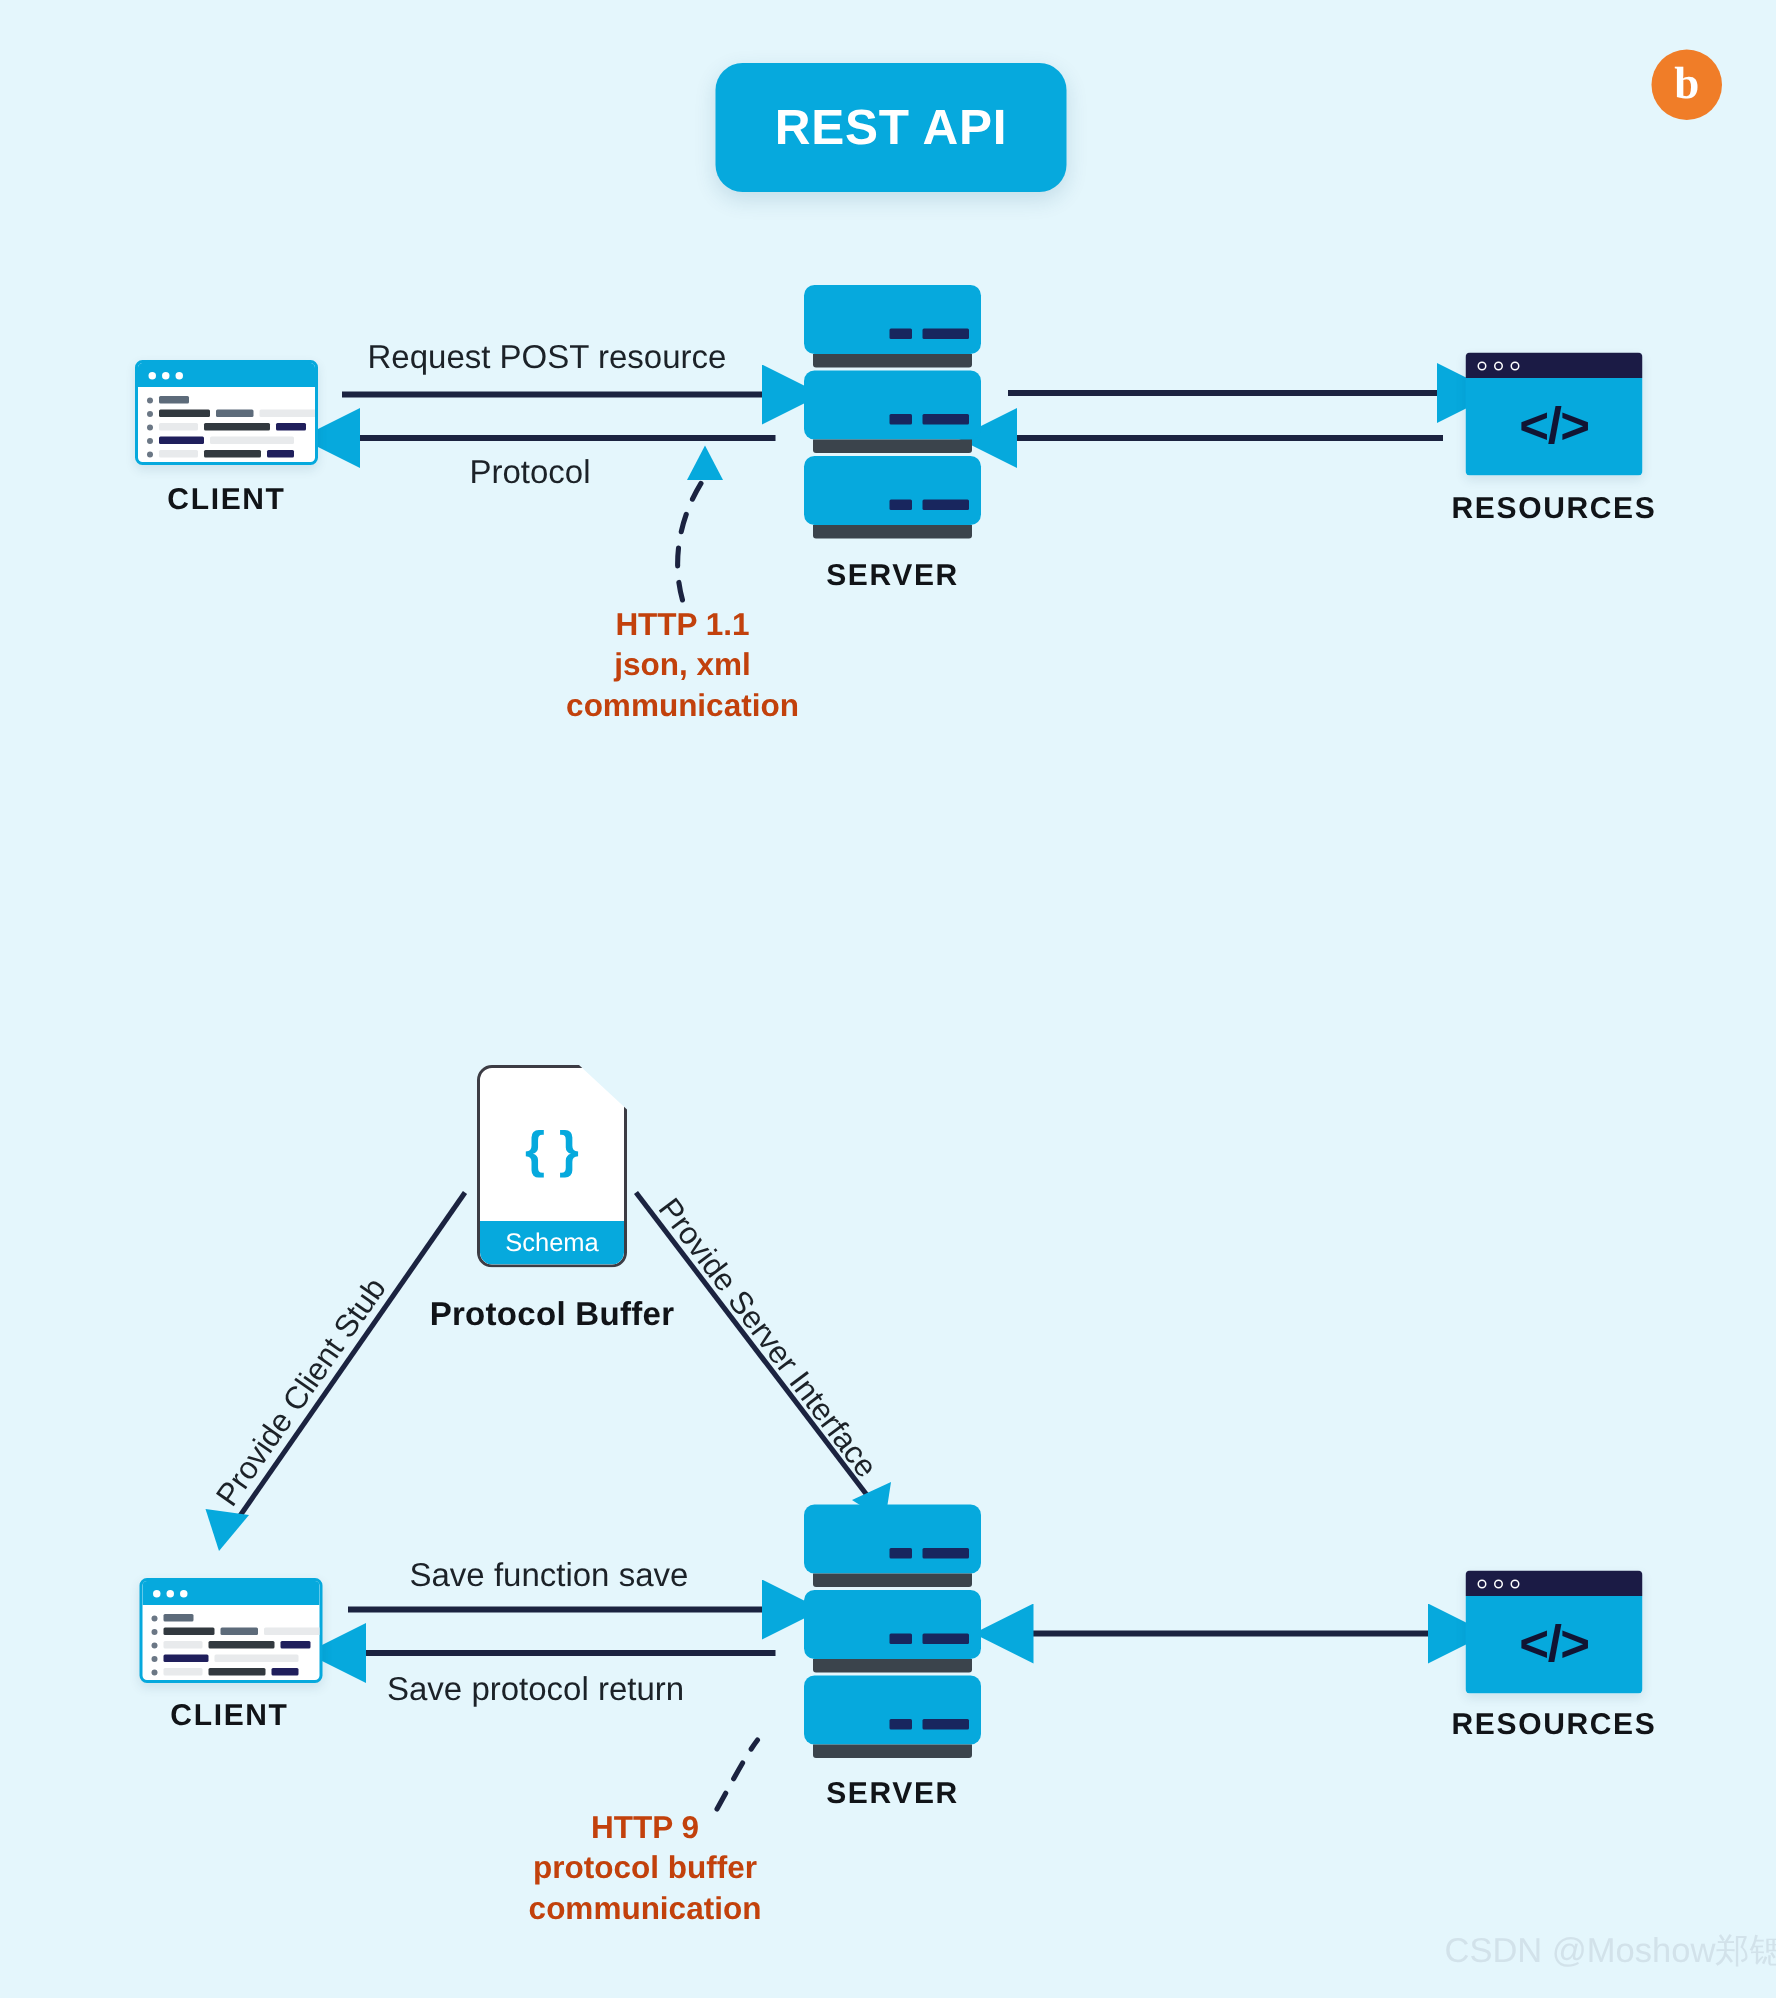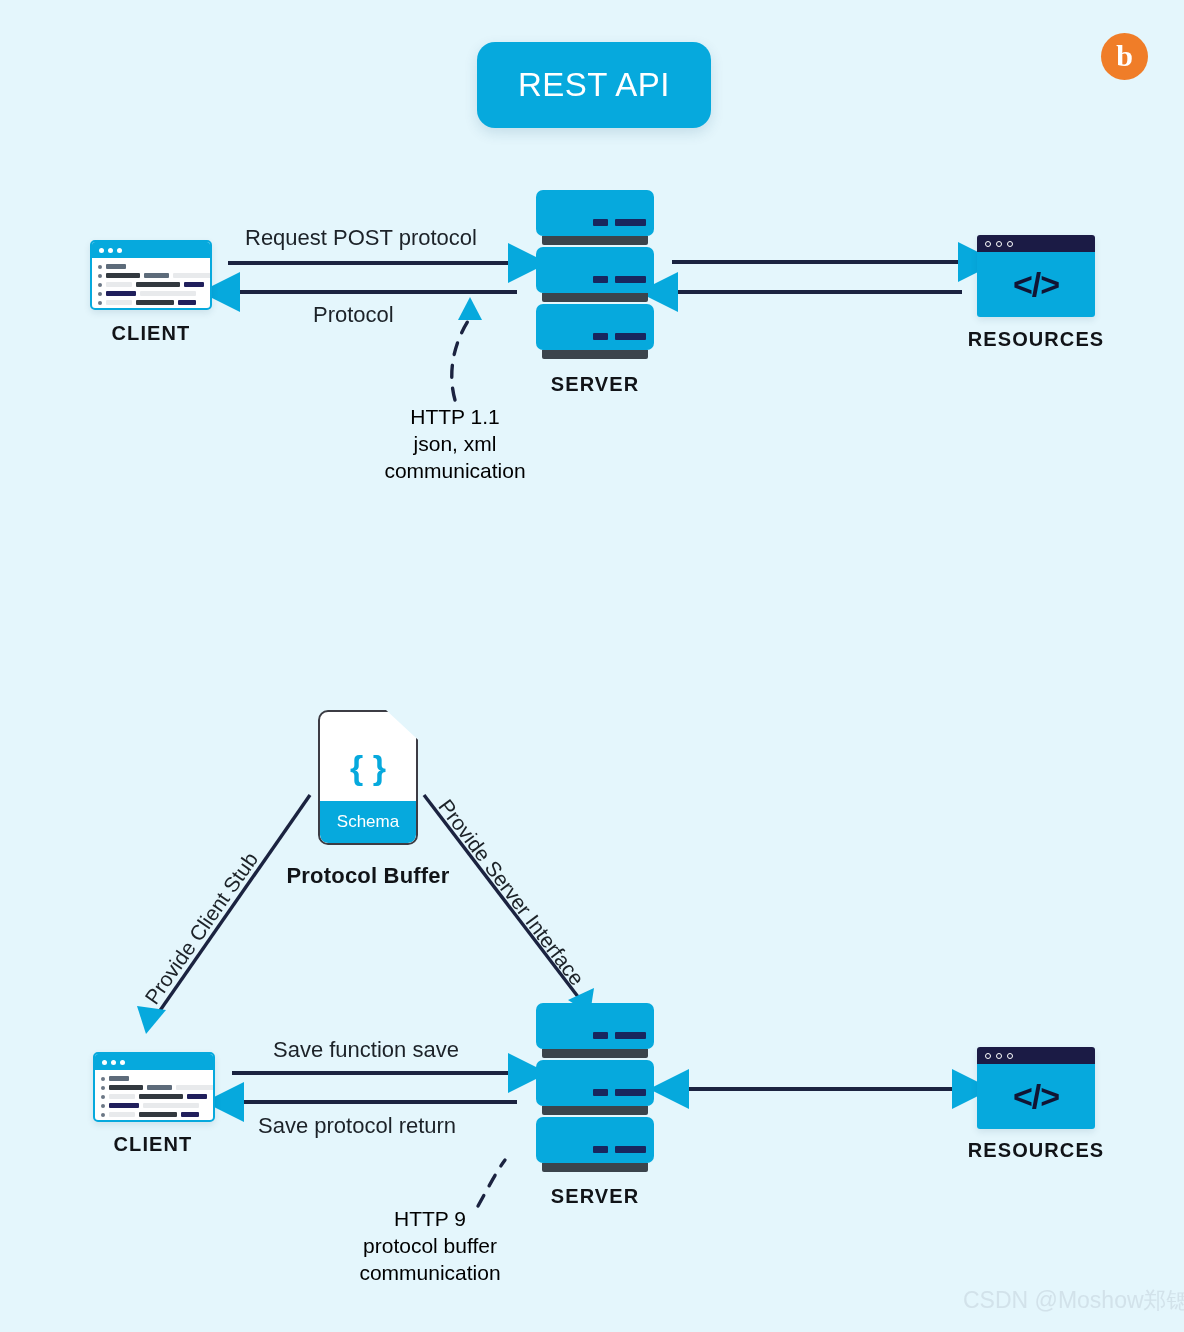--- a/index.html
+++ b/index.html
@@ -11,21 +11,21 @@
   }
   #stage { position: relative; width: 1184px; height: 1332px; background: #e4f6fc; }
 
   
   .pill {
     position: absolute;
     background: #06a9dd;
     color: #ffffff;
     border-radius: 18px;
     display: flex; align-items: center; justify-content: center;
-    font-weight: normal;
+    font-weight: bold;
     letter-spacing: 0.5px;
     box-shadow: 0 5px 14px rgba(6,80,110,0.14);
   }
   #pill-rest { left: 477px; top: 42px; width: 234px; height: 86px; font-size: 33px; }
   #pill-grpc { left: 463px; top: 591px; width: 258px; height: 86px; font-size: 33px; }
 
   
   .caption {
     position: absolute;
     text-align: center;
@@ -114,39 +114,40 @@
     clip-path: polygon(0 0, 68% 0, 100% 22%, 100% 100%, 0 100%);
     overflow: hidden;
   }
   #schema .braces {
     position: absolute; left: 0; right: 0; top: 36px;
     text-align: center; color: #06a9dd;
     font-size: 34px; font-weight: bold;
     font-family: "Liberation Sans", sans-serif;
   }
   #schema .footer {
-    position: absolute; left: 0; right: 0; bottom: 0; height: 42px;
+    position: absolute; left: 0; right: 0; bottom: 0; height: 29px;
     background: #06a9dd;
     display: flex; align-items: center; justify-content: center;
     color: #ffffff; font-size: 17px;
     border-radius: 0 0 8px 8px;
   }
 
   
   .flow-label {
     position: absolute;
     font-size: 22px; color: #1c2228;
     white-space: nowrap;
     font-family: "Liberation Sans", sans-serif;
   }
   .note {
     position: absolute;
-    font-size: 21px; color: #000000;
+    font-size: 21px; color: #c2410c;
     text-align: center; line-height: 1.28;
     white-space: pre-line;
+    font-weight: bold;
   }
   .diag-label {
     position: absolute;
     font-size: 21px; color: #1c2228;
     white-space: nowrap;
     transform-origin: left center;
   }
 
   
   #lines { position: absolute; left: 0; top: 0; width: 1184px; height: 1332px; pointer-events: none; }
@@ -284,21 +285,21 @@
   <div class="resources" style="left:977px; top:235px;">
     <div class="bar">
         <i></i>
         <i></i>
         <i></i>
       </div>
     <div class="body">&lt;/&gt;</div>
   </div>
   <div class="caption" style="left:957px; top:328px; width:158px;">RESOURCES</div>
 
-  <div class="flow-label" style="left:245px; top:225px;">Request POST protocol</div>
+  <div class="flow-label" style="left:245px; top:225px;">Request POST resource</div>
   <div class="flow-label" style="left:313px; top:302px;">Protocol</div>
   <div class="note" style="left:300px; top:404px; width:310px;">HTTP 1.1
 json, xml
 communication</div>
 
 
   <div id="schema">
     <div class="doc">
       <div class="braces">{ }</div>
       <div class="footer">Schema</div>

